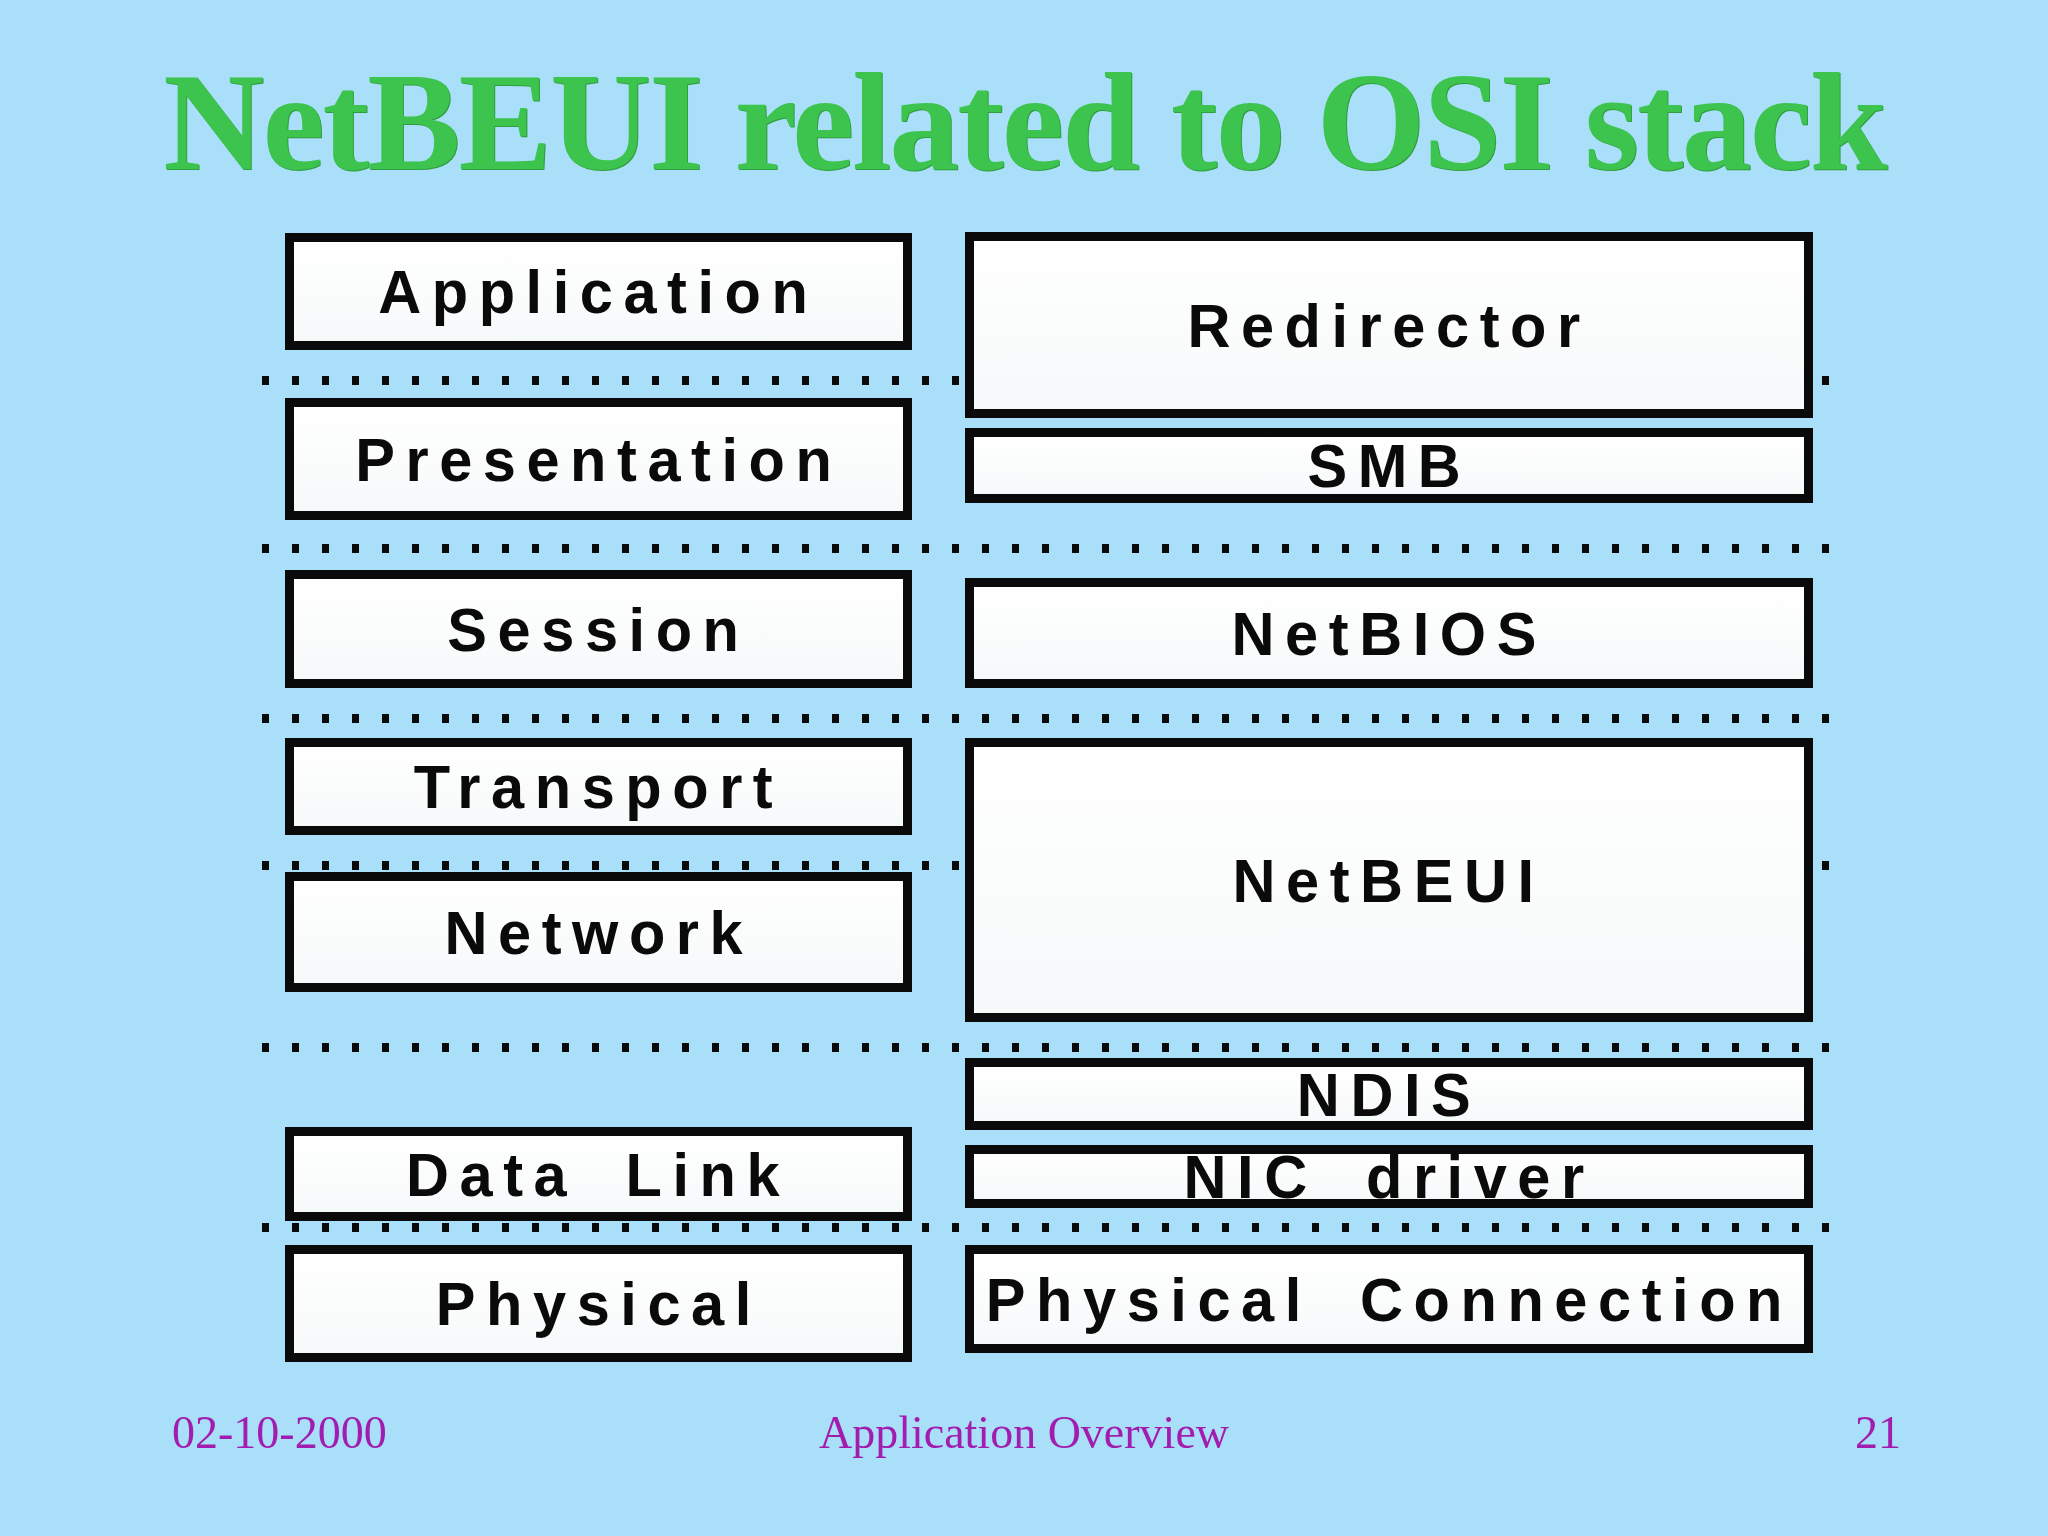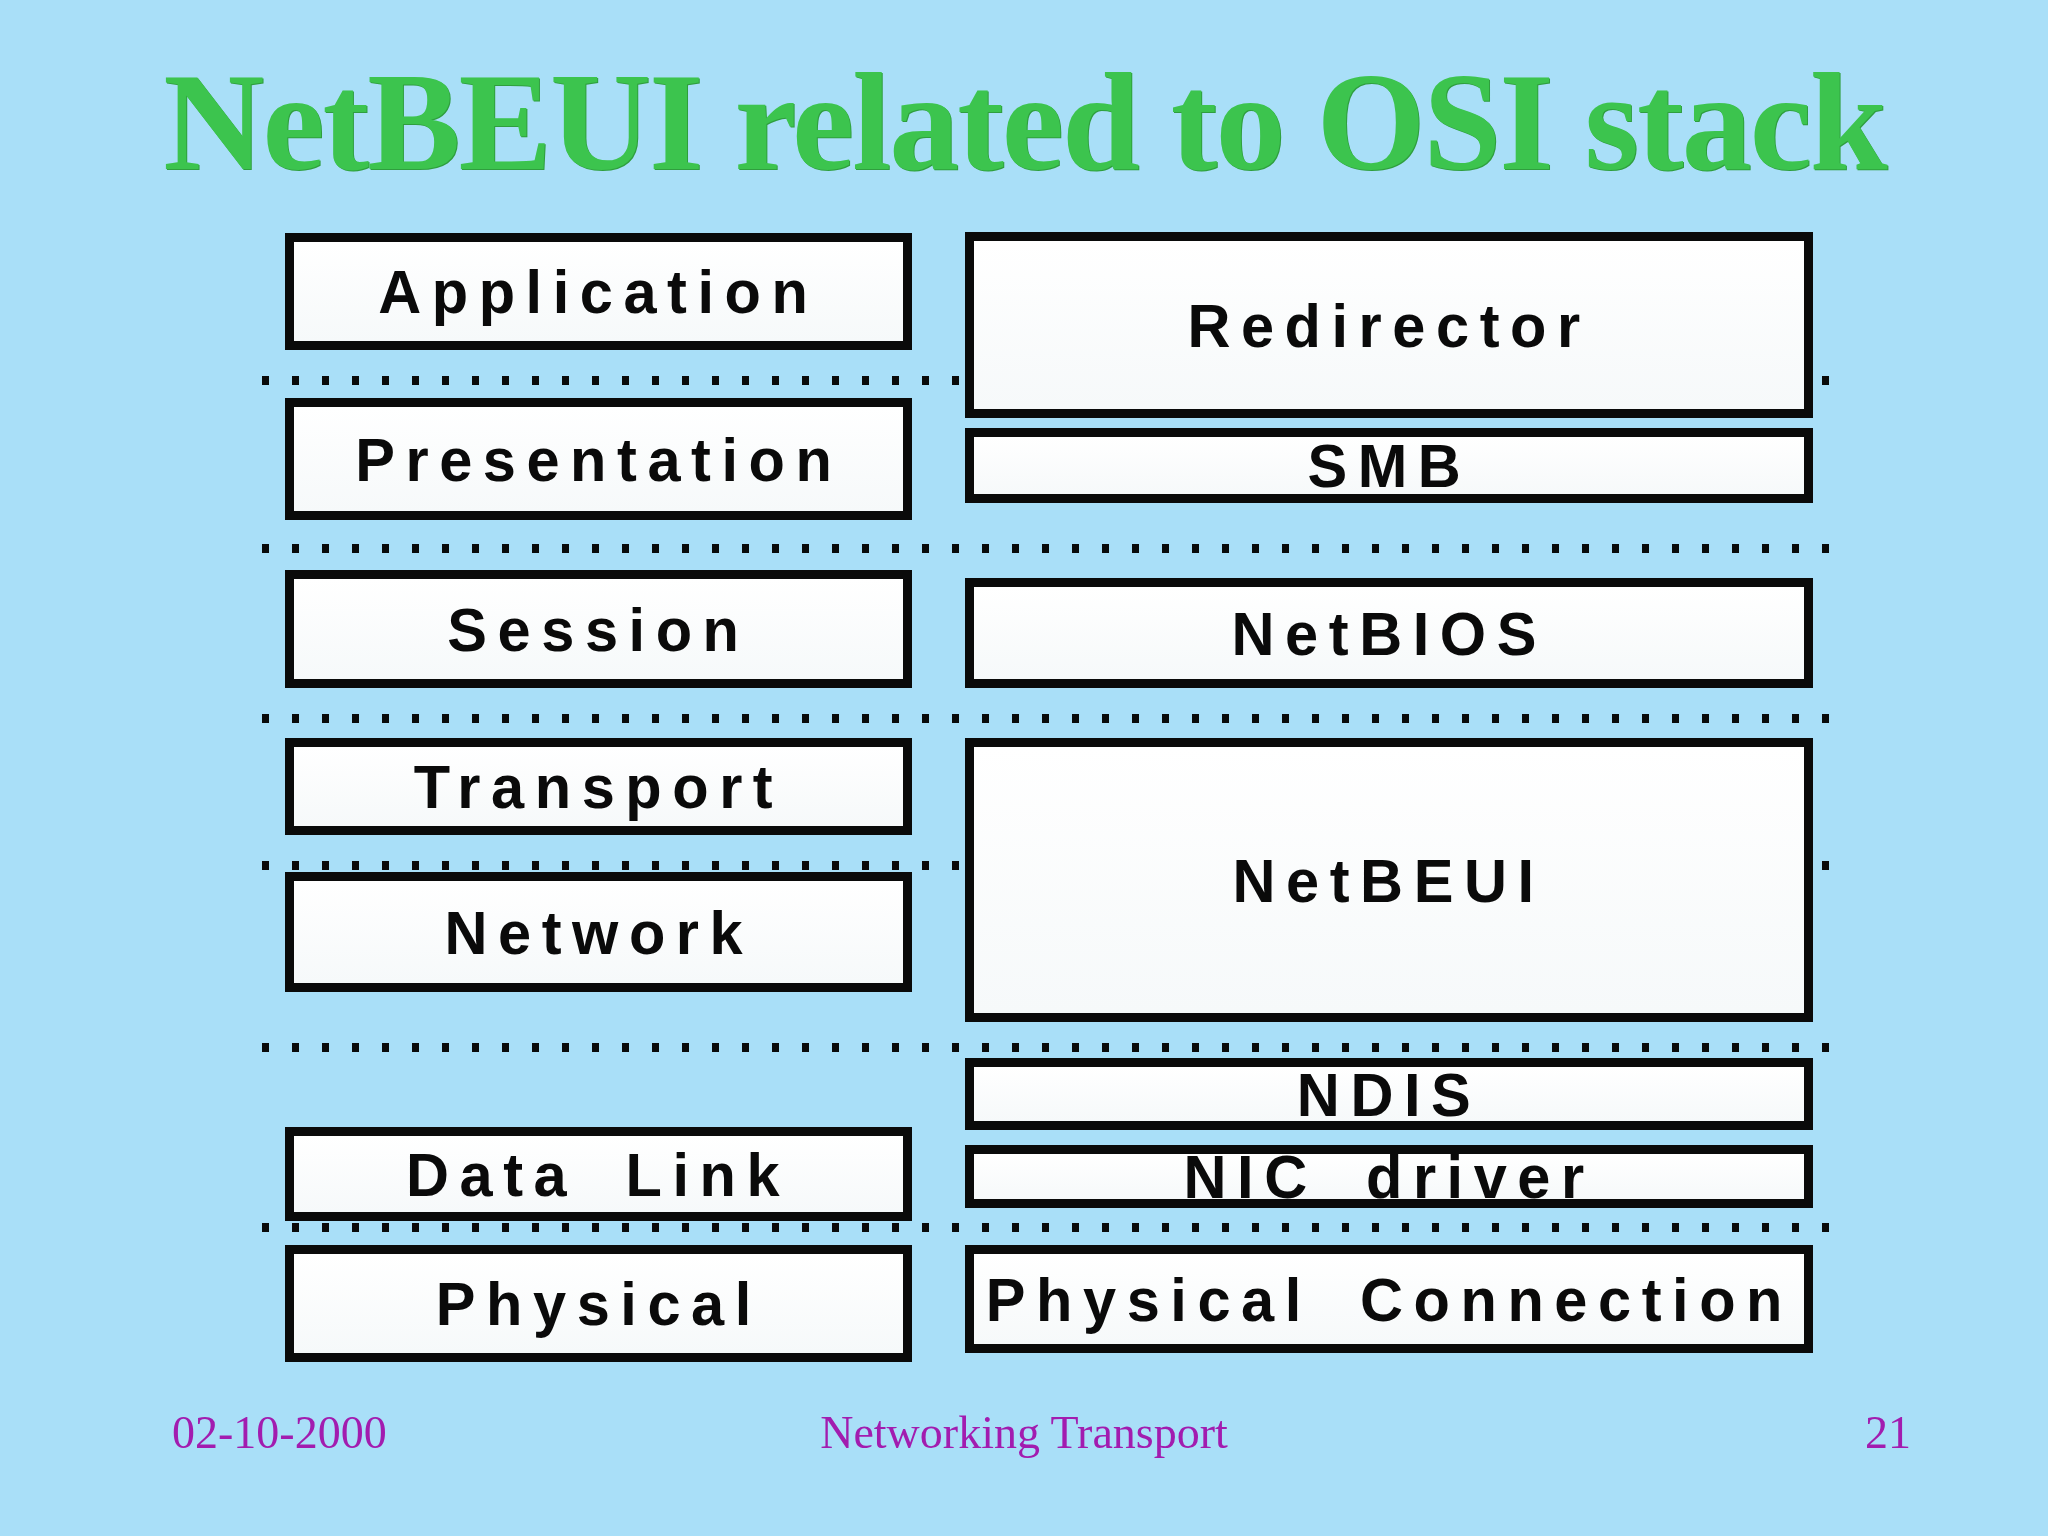--- a/index.html
+++ b/index.html
@@ -65,21 +65,21 @@
   .b-nicdriver   {top:1145px;height:63px;}
   .b-physconn    {top:1245px;height:108px;}
   .footer{
     position:absolute;top:1410px;left:0;right:0;height:60px;
     font-family:"Liberation Serif",serif;
     font-size:46px;line-height:1;
     color:#a21caf;
   }
   .footer-date{position:absolute;left:172px;top:0;}
   .footer-title{position:absolute;left:0;right:0;top:0;text-align:center;}
-  .footer-page{position:absolute;right:137px;top:0;}
+  .footer-page{position:absolute;right:147px;top:0;}
 </style>
 </head>
 <body>
 
 <div class="slide">
 
   <div class="title">NetBEUI related to OSI stack</div>
 
   <div class="dotted-line dl-1"></div>
   <div class="dotted-line dl-2"></div>
@@ -127,17 +127,17 @@
   </div>
   <div class="box rbox b-nicdriver">
     <span class="lbl">NIC driver</span>
   </div>
   <div class="box rbox b-physconn">
     <span class="lbl">Physical Connection</span>
   </div>
 
   <div class="footer">
     <span class="footer-date">02-10-2000</span>
-    <span class="footer-title">Networking Transport</span>
+    <span class="footer-title">Application Overview</span>
     <span class="footer-page">21</span>
   </div>
 
 </div>
 
 </body></html>

